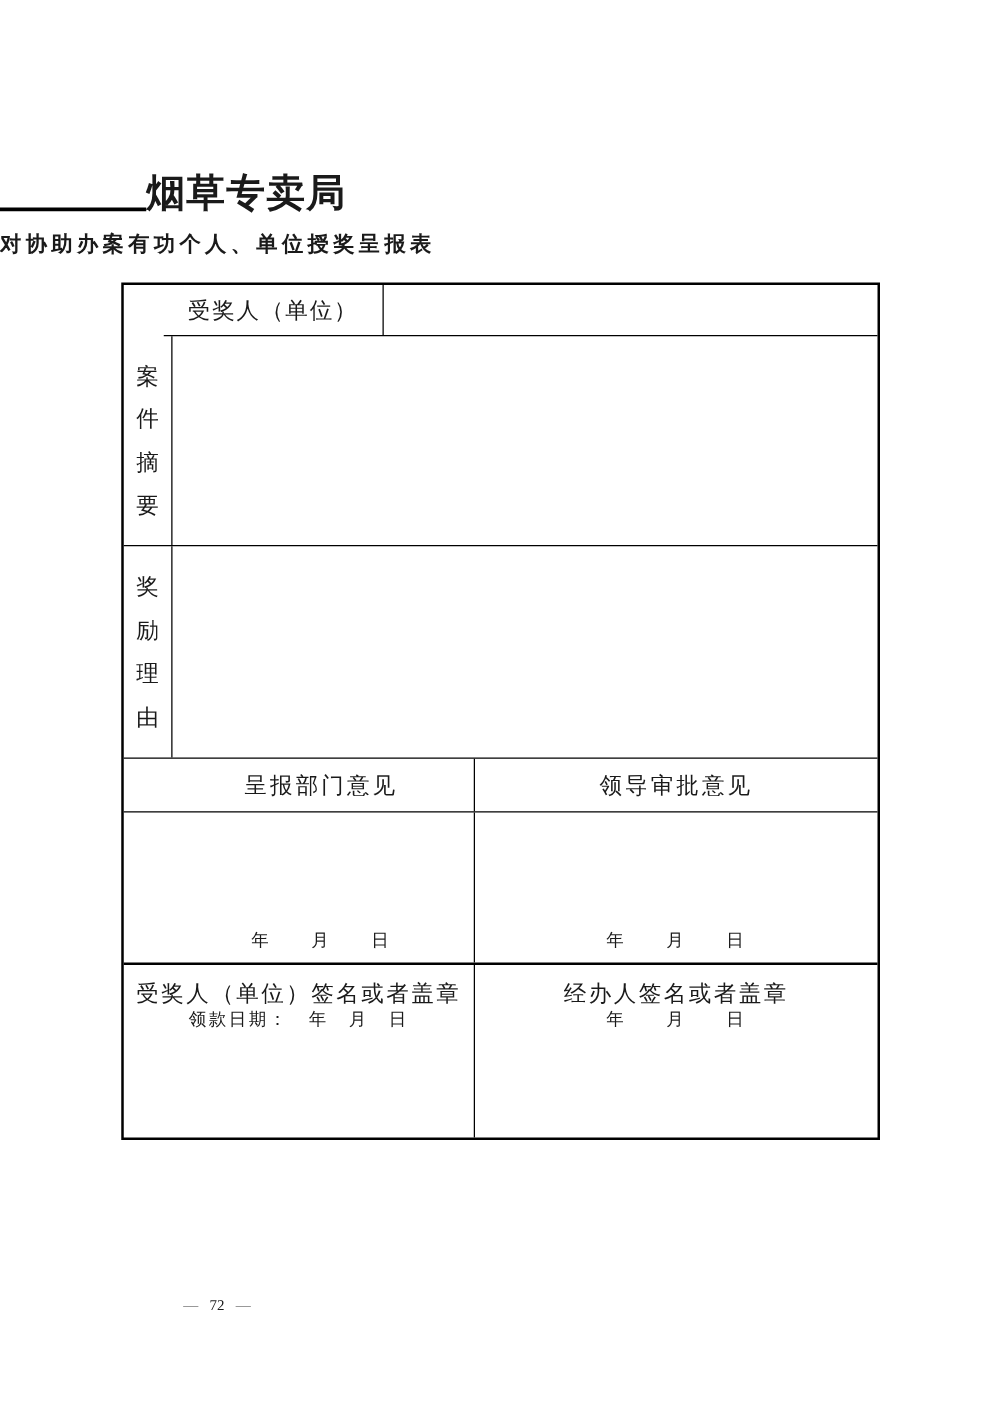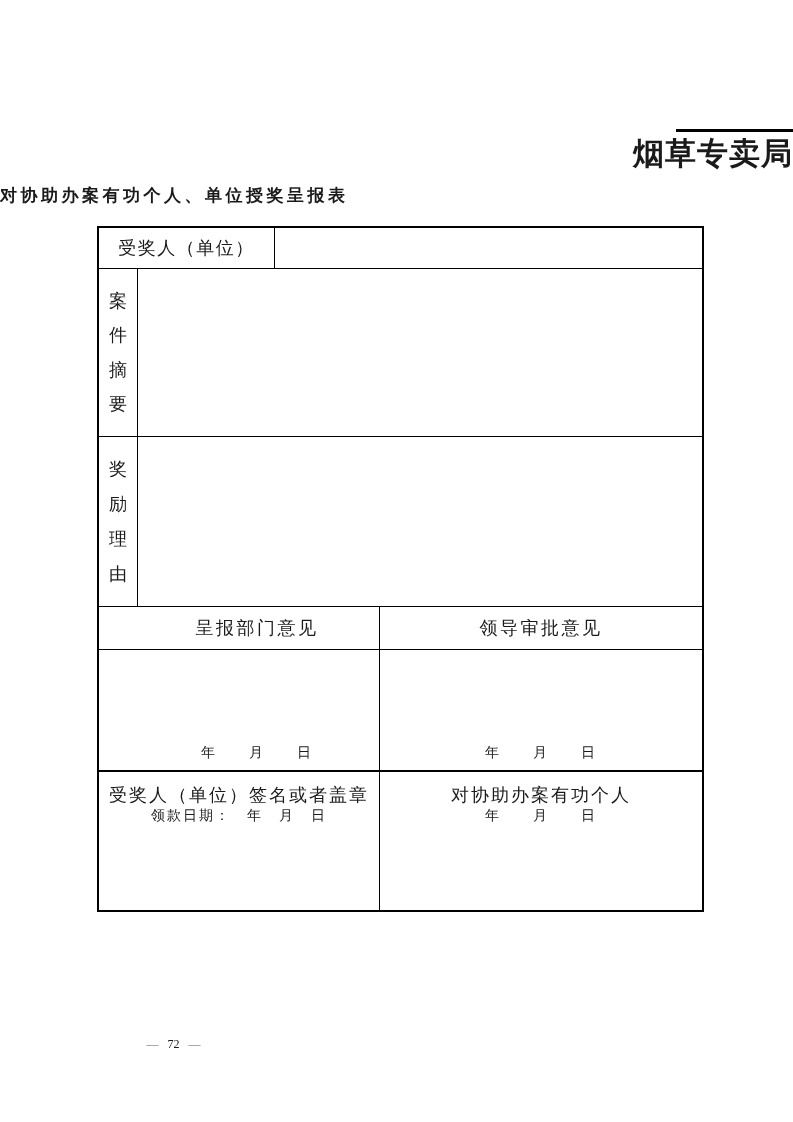--- a/index.html
+++ b/index.html
@@ -13,23 +13,21 @@
     color: #1a1a1a;
     overflow: hidden;
   }
 
   
   .title-row {
     position: absolute;
     top: 127px; left: 0;
     width: 100%; height: 46px;
     display: flex;
-    justify-content: center;
     align-items: flex-end;
-    flex-direction: column;
   }
   .title-blank {
     display: inline-block;
     width: 117px; height: 0;
     border-bottom: 3px solid #000;
     margin-bottom: 4px;
   }
   .title-text {
     font-size: 31px;
     font-weight: bold;
@@ -57,21 +55,21 @@
     border: 2px solid #000;
     display: flex;
     flex-direction: column;
     font-size: 18px;
   }
   .row {
     display: flex;
     border-bottom: 1px solid #000;
     min-height: 0;
   }
-  .row-recipient   { height: 41px; }
+  .row-recipient   { height: 41px; margin-left: 32px; }
   .row-case        { height: 168px; }
   .row-reason      { height: 170px; }
   .row-amount      { height: 40px; border-bottom-width: 2px; }
   .row-opinion-hdr { height: 43px; }
   .row-opinion     { height: 122px; border-bottom-width: 2px; }
   .row-sign        { flex: 1; border-bottom: none; }
 
   .cell { min-width: 0; }
   .label-wide {
     width: 176px;
@@ -190,21 +188,21 @@
         <span class="date-line">年　　月　　日</span>
       </div>
     </div>
 
     <div class="row row-sign">
       <div class="cell half-left sign-cell">
         <span class="sign-label">受奖人（单位）签名或者盖章</span>
         <span class="date-line">领款日期：　年　月　日</span>
       </div>
       <div class="cell half-right sign-cell">
-        <span class="sign-label">对协助办案有功个人</span>
+        <span class="sign-label">经办人签名或者盖章</span>
         <span class="date-line">年　　月　　日</span>
       </div>
     </div>
 
   </div>
 
   <div class="page-number">
     <span class="dash">—</span><span class="num">72</span><span class="dash">—</span>
   </div>
 

